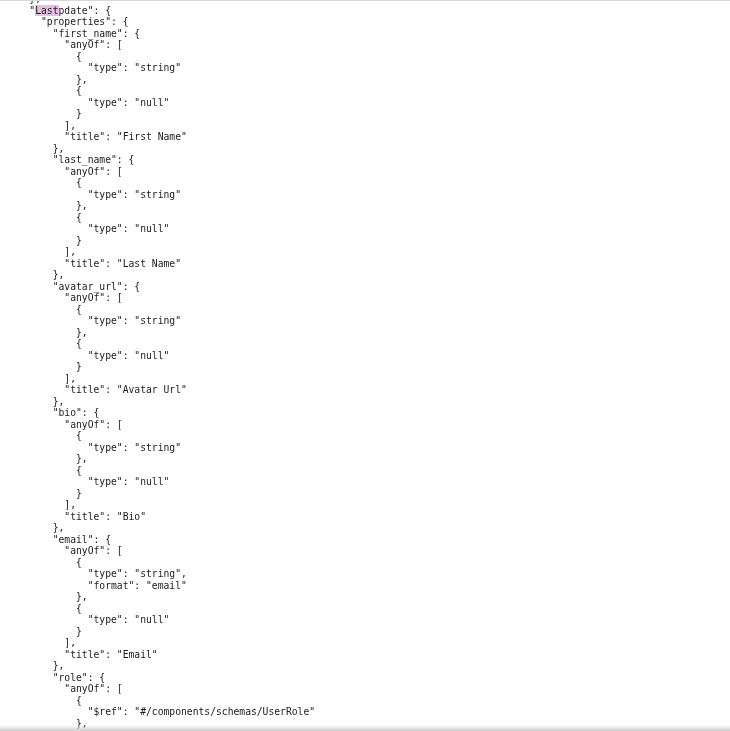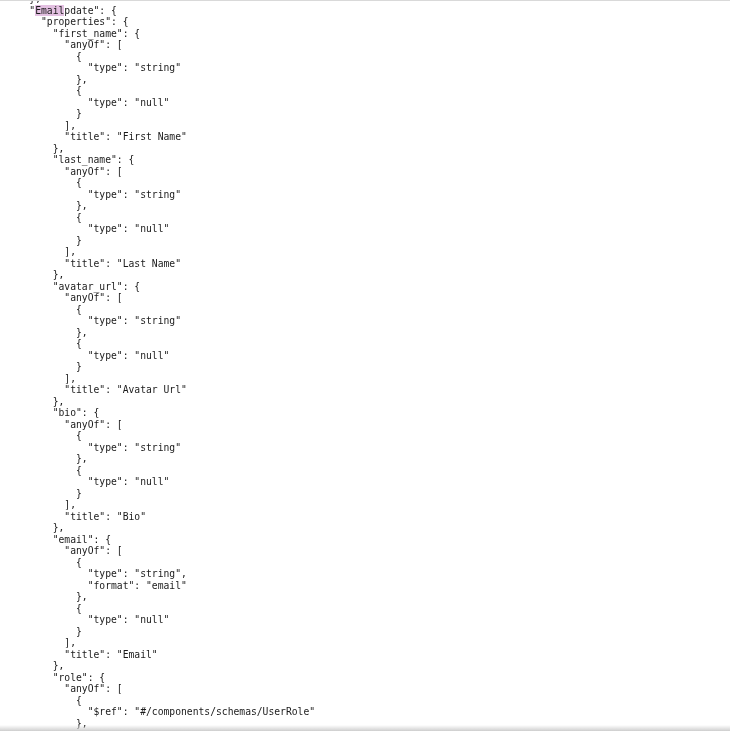--- a/index.html
+++ b/index.html
@@ -42,21 +42,21 @@
     z-index: 3;
   }
 </style>
 </head>
 <body style="background: rgb(255, 255, 255);">
 
 <div class="top-edge"></div>
 
 <div class="json-code">
     <div class="json-line">    },</div>
-    <div class="json-line">    "<span class="find-hl">Email</span>pdate": {</div>
+    <div class="json-line">    "<span class="find-hl">Last</span>pdate": {</div>
     <div class="json-line">      "properties": {</div>
     <div class="json-line">        "first_name": {</div>
     <div class="json-line">          "anyOf": [</div>
     <div class="json-line">            {</div>
     <div class="json-line">              "type": "string"</div>
     <div class="json-line">            },</div>
     <div class="json-line">            {</div>
     <div class="json-line">              "type": "null"</div>
     <div class="json-line">            }</div>
     <div class="json-line">          ],</div>

